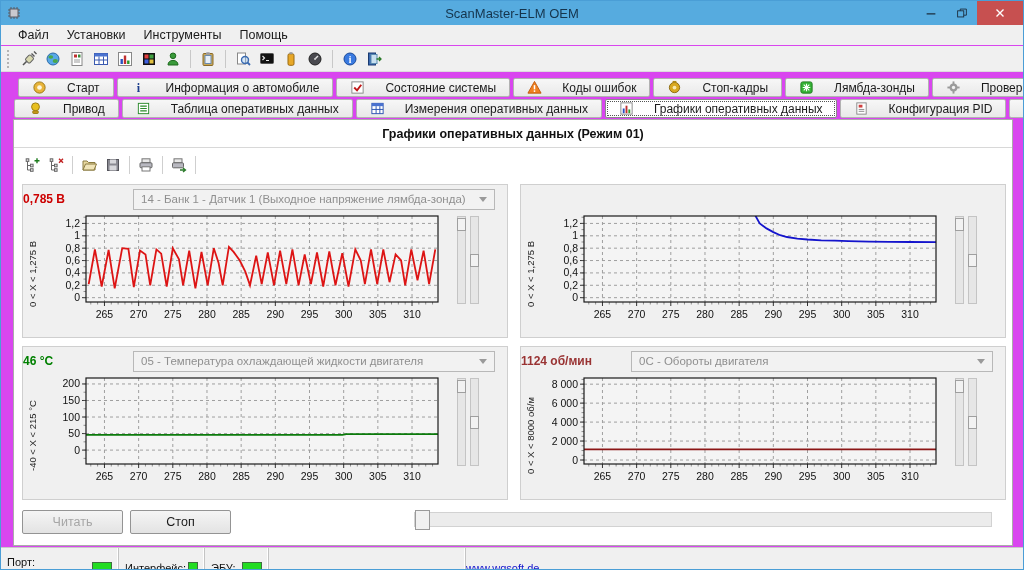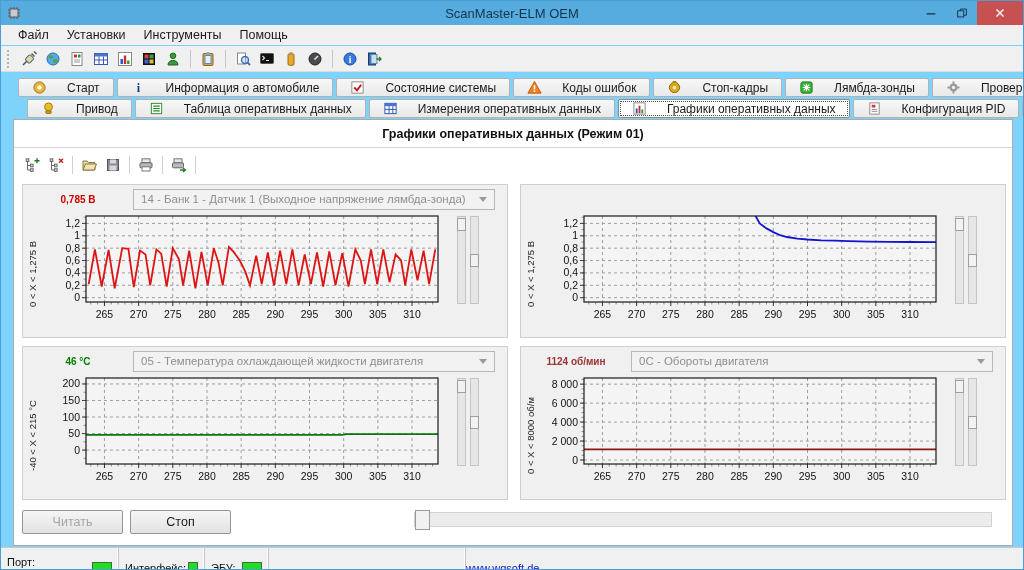--- a/index.html
+++ b/index.html
@@ -1,18 +1,18 @@
 <!DOCTYPE html>
 <html><head>
 <meta charset="utf-8">
 <style>
   * { margin:0; padding:0; box-sizing:border-box; }
   html,body { background:#888; }
   body { font-family:"Liberation Sans", sans-serif; }
-  .window { position:relative; width:1024px; height:570px; background:#7dd3fc;
+  .window { position:relative; width:1024px; height:570px; background:#d946ef;
             border:1px solid #4a9ed6; overflow:hidden; }
 
   
   .titlebar { position:absolute; top:0; left:0; width:100%; height:24px;
               background:#56abdf; display:flex; align-items:center; }
   .titlebar-icon { margin-left:5px; width:16px; height:16px; display:inline-flex; }
   .title-text { position:absolute; left:0; right:0; text-align:center; font-size:13px;
                 color:#15344c; pointer-events:none; }
   .win-controls { position:absolute; right:0; top:0; height:24px; display:flex; }
   .win-btn { width:31px; height:24px; display:flex; align-items:center; justify-content:center; }
@@ -28,21 +28,21 @@
              background:#f0f0f0; border-bottom:1px solid #dcdcdc;
              display:flex; align-items:center; padding-left:6px; }
   .gripper { width:3px; height:18px; border-left:2px dotted #b4b4b4; margin-right:7px; }
   .tb-icon { width:22px; height:22px; display:inline-flex; align-items:center;
              justify-content:center; margin:0 1px; border-radius:2px; }
   .tb-sep { width:1px; height:18px; background:#c8c8c8; margin:0 5px; }
 
   
   .tabs { position:absolute; left:0; width:100%; display:flex; gap:3px; }
   .tabs.row1 { top:77px; padding-left:17px; }
-  .tabs.row2 { top:98px; padding-left:26px; }
+  .tabs.row2 { top:98px; padding-left:13px; }
   .tab { height:19px; display:flex; align-items:center; gap:20px; padding:0 13px;
          background:linear-gradient(#f7f7f7,#e9e9e9); border:1px solid #b2b2b2;
          border-radius:2px; font-size:12px; color:#1a1a1a; white-space:nowrap; }
   .tab.active { background:#fff; border:1px solid #8a8a8a; outline:1px dotted #555;
                 outline-offset:-3px; }
   .tab .ticon { width:15px; height:15px; display:inline-flex; }
 
   
   .main-panel { position:absolute; top:118px; left:12px; width:1000px; height:427px;
                 background:#fff; border:1px solid #ababab; }
@@ -53,21 +53,21 @@
                   align-items:center; }
   .mini-icon { width:24px; height:22px; display:inline-flex; align-items:center;
                justify-content:center; }
   .mini-sep { width:1px; height:18px; background:#cfcfcf; margin:0 4px; }
 
   .charts-grid { position:absolute; top:64px; left:8px; width:984px; height:310px;
                  display:grid; grid-template-columns:486px 486px; grid-template-rows:154px 154px;
                  gap:8px 12px; }
   .chart-panel { border:1px solid #cfcfcf; background:#f0f0f0; position:relative; }
   .chart-header { height:28px; display:flex; align-items:center; }
-  .chart-value { width:110px; text-align:center; font-size:10px; font-weight:bold; }
+  .chart-value { width:110px; text-align:left; font-size:12px; font-weight:bold; }
   .chart-dropdown { flex:1; margin-right:12px; height:21px; background:#f2f2f2;
                     border:1px solid #b8b8b8; display:flex; align-items:center;
                     padding:0 7px; font-size:11.5px; color:#8f8f8f; }
   .dd-text { flex:1; overflow:hidden; white-space:nowrap; }
   .dd-arrow { width:0; height:0; border-left:4px solid transparent;
               border-right:4px solid transparent; border-top:5px solid #9a9a9a; }
   .chart-body { position:absolute; top:28px; left:2px; right:2px; bottom:2px;
                 display:flex; }
   .y-axis-label { width:15px; writing-mode:vertical-rl; transform:rotate(180deg);
                   font-size:9.5px; color:#222; text-align:center; line-height:15px; }

